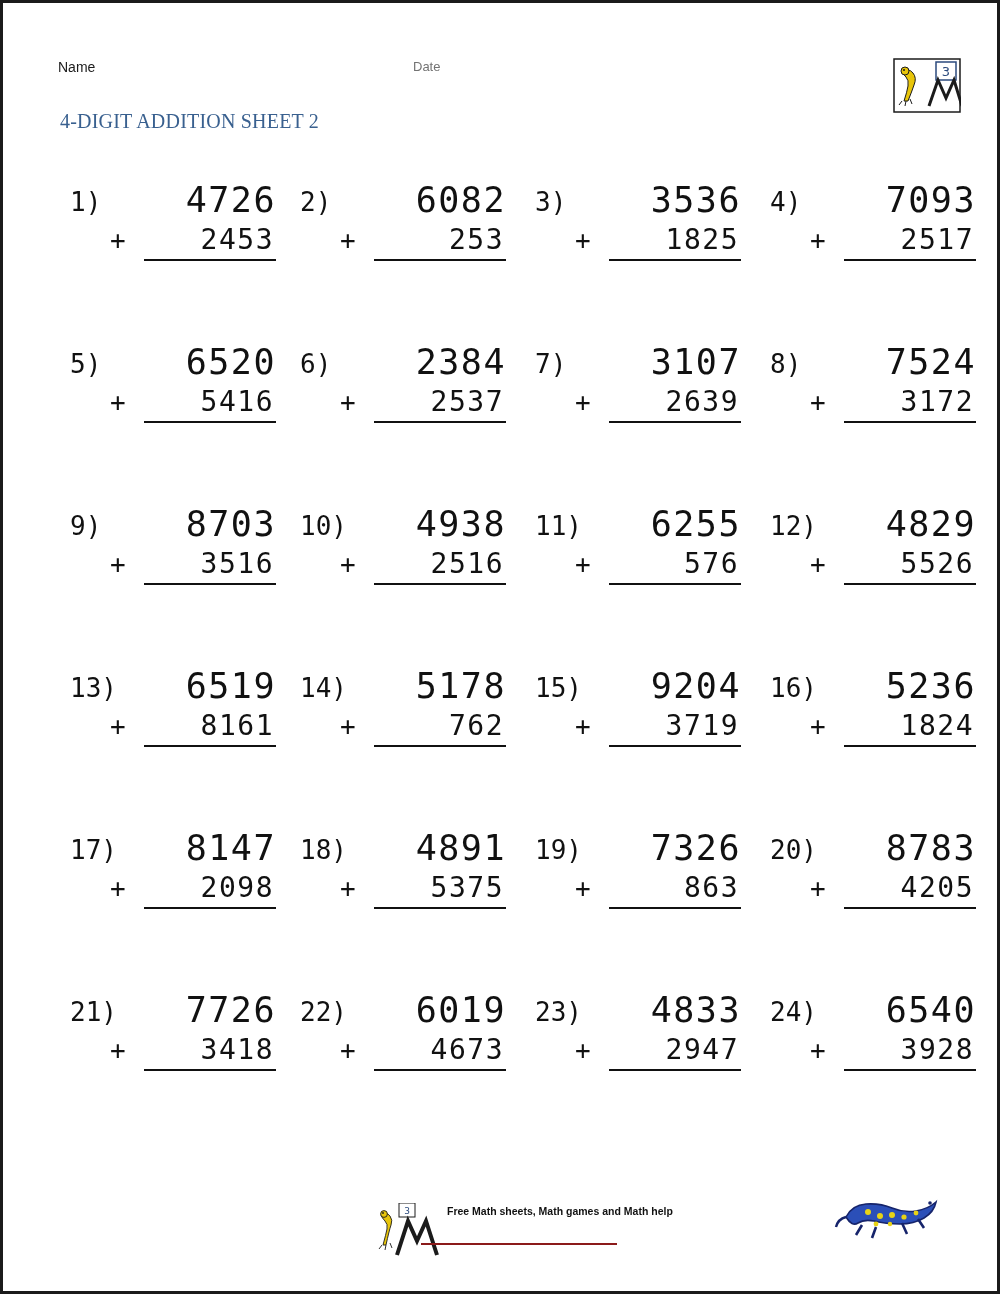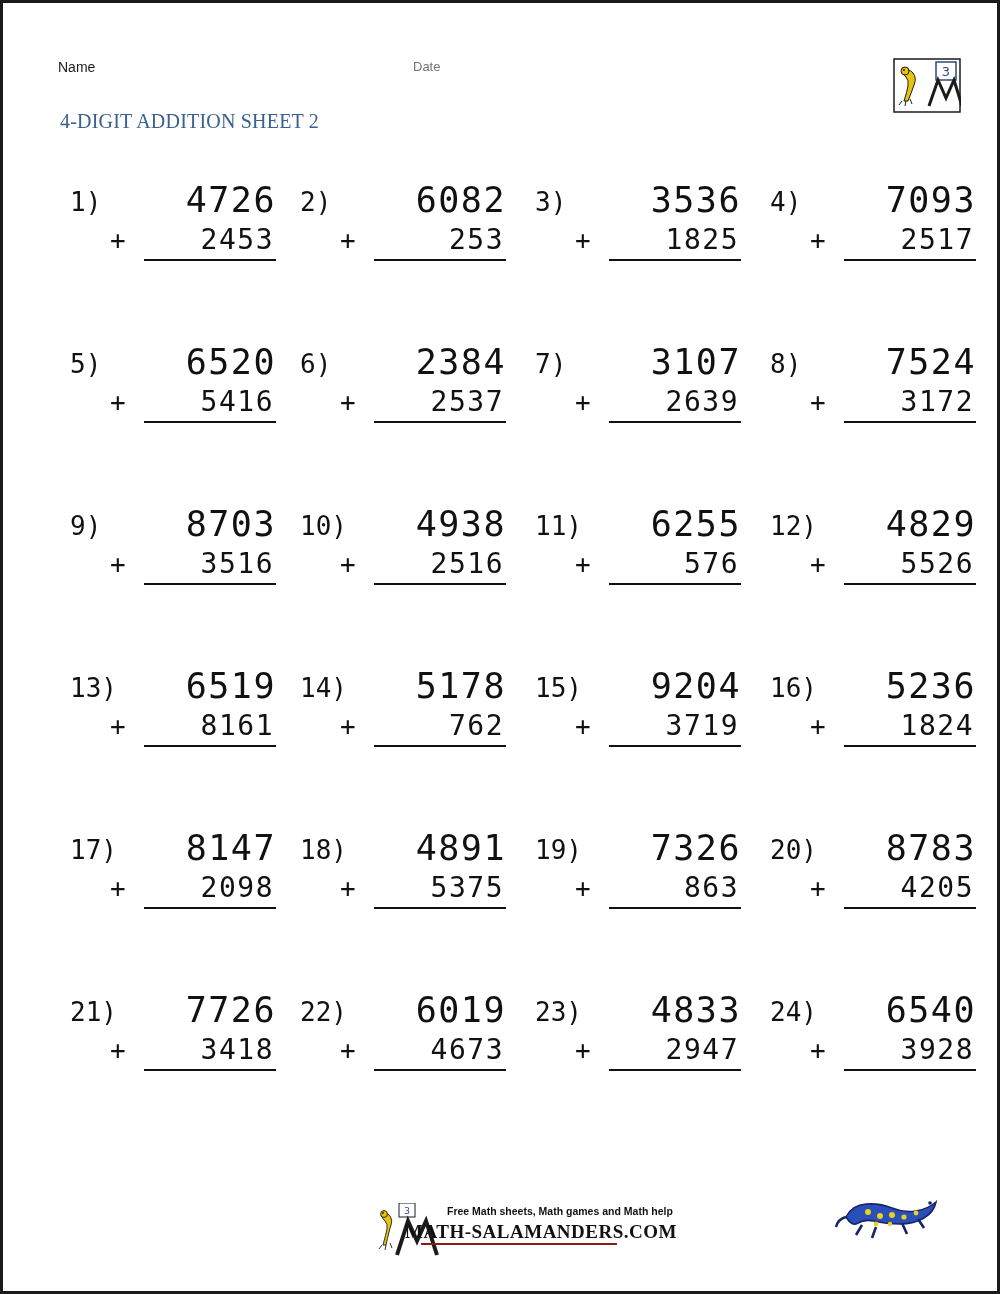--- a/index.html
+++ b/index.html
@@ -499,21 +499,20 @@
             <circle cx="9" cy="11" r="3.4"></circle>
           </g>
           <circle cx="8" cy="10" r="0.9" fill="#1b1b1b"></circle>
           <g stroke="#1b1b1b" stroke-width="0.9" fill="none">
             <path d="M7 42 l-3 4 M11 42 l-1 5 M15 40 l2 5"></path>
           </g>
 
           <path d="M22 52 L33 18 L42 38 L51 18 L62 52" fill="none" stroke="#1b1b1b" stroke-width="4"></path>
         </svg>
         <div class="foot-tag">Free Math sheets, Math games and Math help</div>
-        <div class="foot-site">MATH-SALAMANDERS.COM</div>
         <div class="foot-underline"></div>
       </div>
 
       <div class="salamander">
         <svg viewBox="0 0 110 60" width="110" height="60" aria-hidden="true">
           <path d="M14 26 q6 -12 20 -13 q14 -1 26 4 q12 5 24 3 q12 -2 20 -9 q-2 10 -12 16 q-10 6 -24 6 q-14 0 -26 -3 q-10 -2 -16 2 q-6 4 -12 -6 z" fill="#2b4fb8" stroke="#16246b" stroke-width="1.6"></path>
           <g fill="#e8d316">
             <circle cx="36" cy="21" r="3"></circle>
             <circle cx="48" cy="25" r="3"></circle>
             <circle cx="60" cy="24" r="3"></circle>

